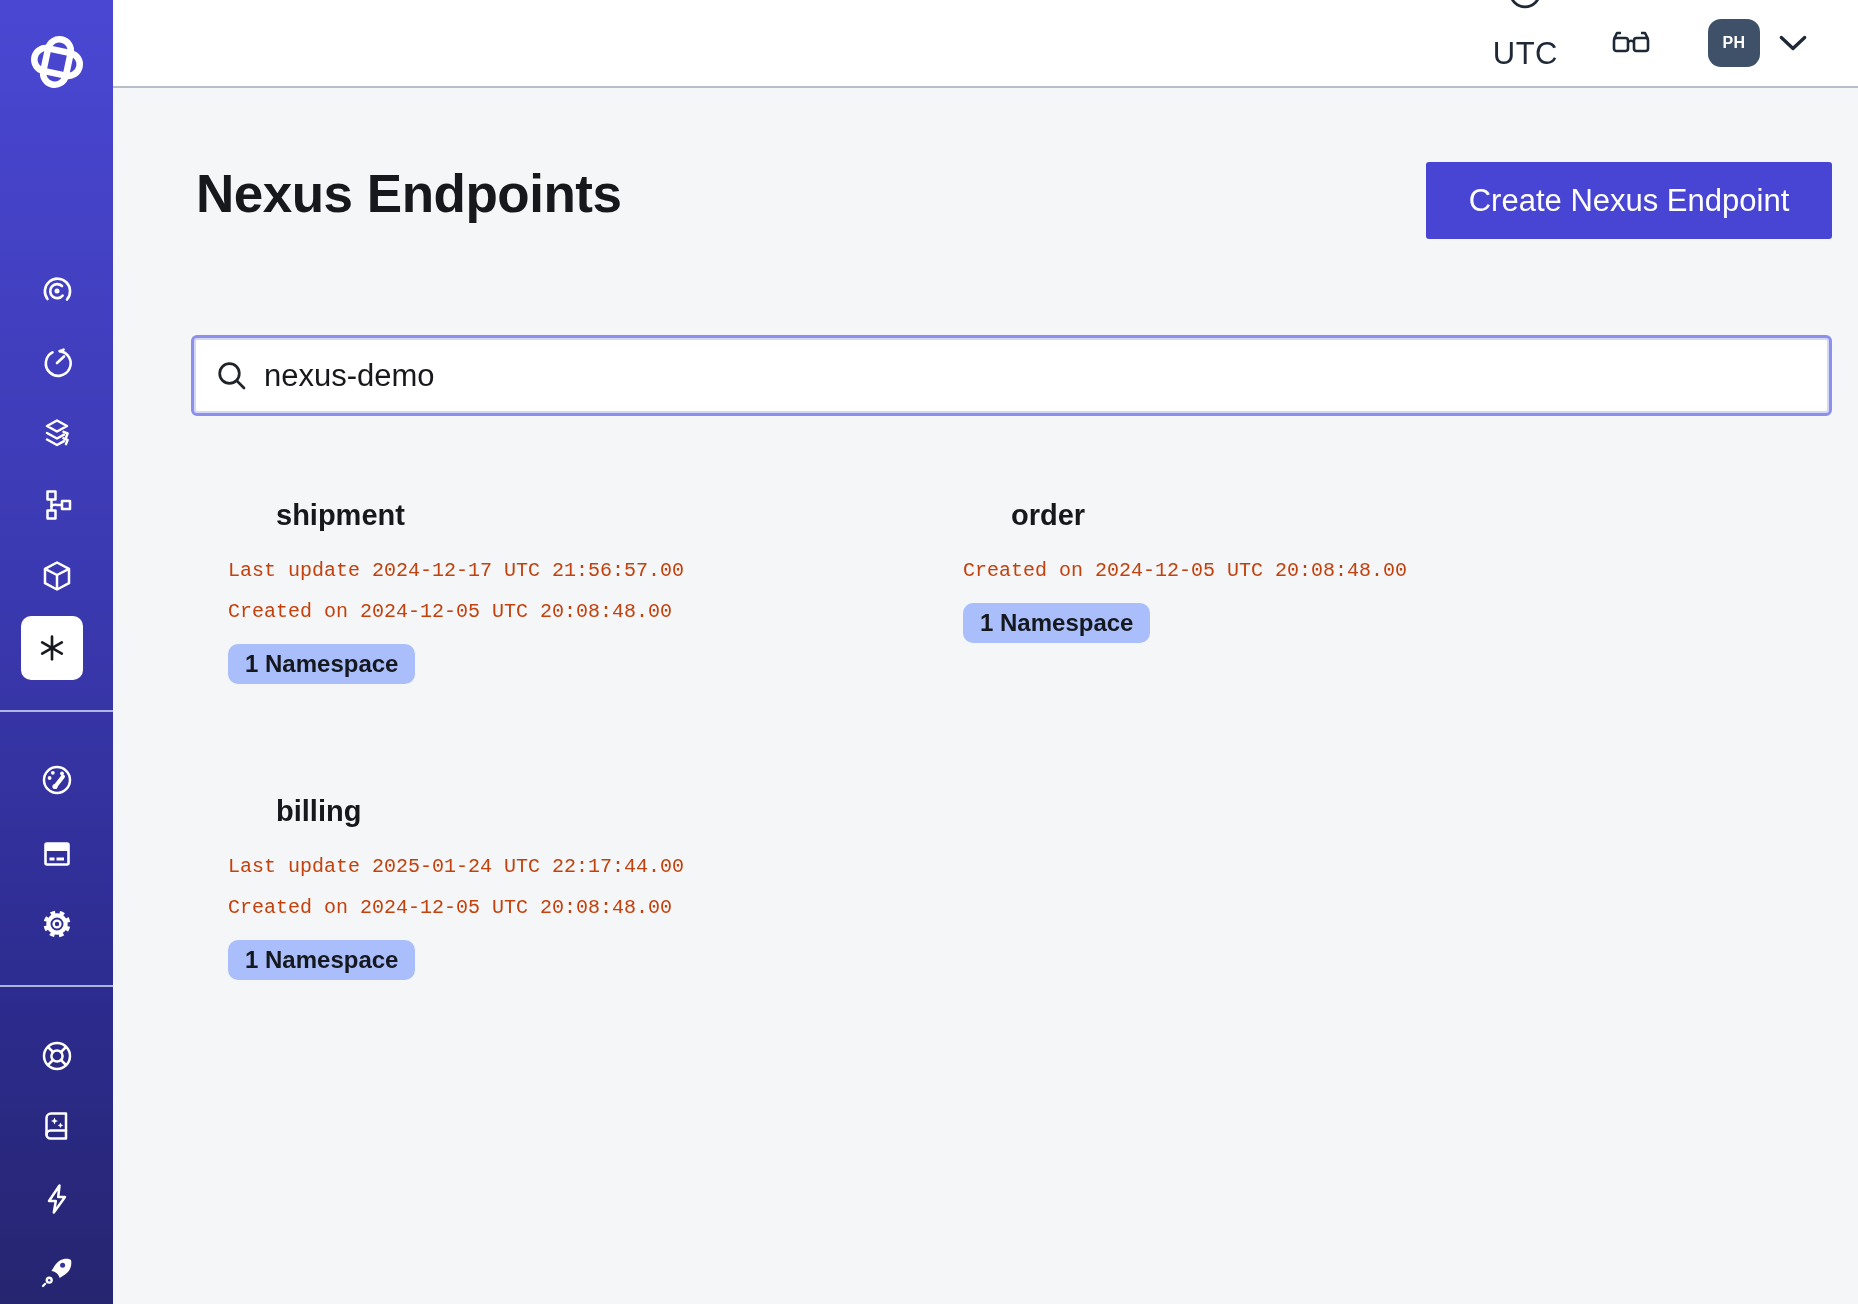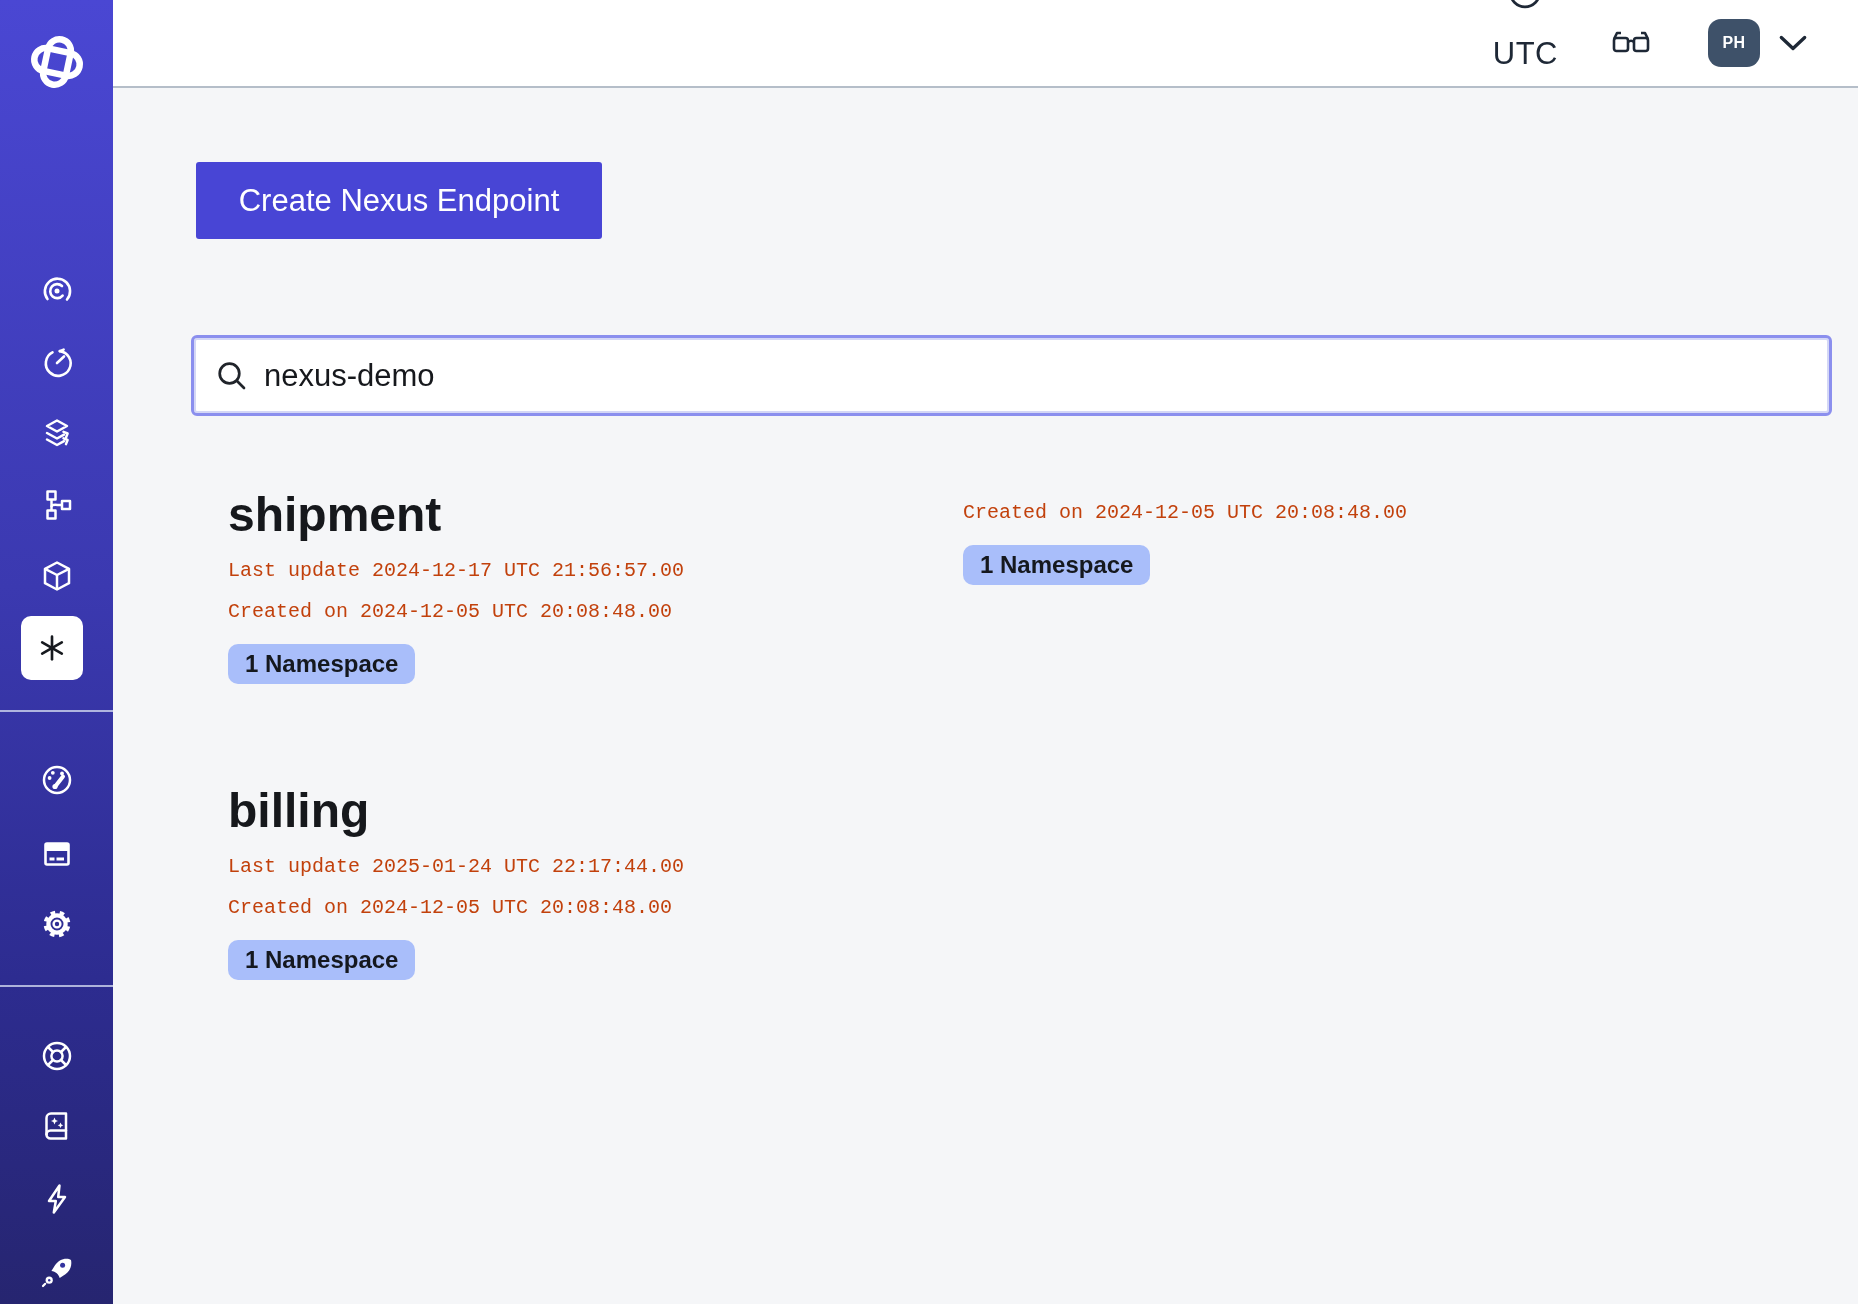--- a/index.html
+++ b/index.html
@@ -36,21 +36,21 @@
     display:flex; align-items:center; justify-content:center;text-align:center; }
 
   .search-box { margin:96px 26px 0 78px; height:81px; background:#FFFFFF;
     border:3px solid #8B8FEE; border-radius:6px; box-shadow:inset 0 0 0 2px #D4D7F6;
     display:flex; align-items:center; padding:5px 20px; gap:14px; }
   .search-box input { flex:1; border:none; outline:none; background:transparent;
     font-size:31px; color:#16181C; font-family:inherit; }
 
   .cards { margin:76px 26px 0 78px; display:grid; grid-template-columns:735px 735px; row-gap:104px; }
   .card { padding-left:37px; cursor:pointer; }
-  .card h2 { font-size:48px; line-height:46px; font-weight:700; color:#16181C; margin-bottom:12px; }
+  .card h2 { font-size:29px; line-height:46px; font-weight:700; color:#16181C; margin-bottom:12px;margin-left:48px; }
   .card .meta { font-size:20px; line-height:41px; color:#c2410c;font-family:Liberation Mono, monospace; }
   .badge { display:inline-block; margin-top:12px; background:#A9BEFA; color:#15181E;
     font-size:24px; font-weight:700; padding:6px 17px; border-radius:10px; }
 </style>
 </head>
 <body>
 
 <nav class="sidebar">
 
   <div class="side-item" style="top:33px;height:58px;">
@@ -209,20 +209,21 @@
     <div class="avatar">PH</div>
     <svg width="30" height="18" viewBox="0 0 27 16" fill="none" stroke="#1E2836" stroke-width="3" stroke-linecap="round" stroke-linejoin="round">
       <path d="M3 3 L13.5 13 L24 3"></path>
     </svg>
   </div>
 </header>
 
 <main class="main">
 
   <div class="header-row">
+    <h1 class="page-title">Nexus Endpoints</h1>
     <button class="create-btn">Create Nexus Endpoint</button>
   </div>
 
   <div class="search-box">
     <svg width="36" height="36" viewBox="0 0 36 36" fill="none" stroke="#20242A" stroke-width="2.7" stroke-linecap="round">
       <circle cx="15.5" cy="15.5" r="9.8"></circle>
       <path d="M22.8 22.8 L30 30"></path>
     </svg>
     <input type="text" value="nexus-demo" style="">
   </div>
@@ -230,20 +231,21 @@
   <div class="cards">
 
     <div class="card">
       <h2>shipment</h2>
       <div class="meta">Last update 2024-12-17 UTC 21:56:57.00</div>
       <div class="meta">Created on 2024-12-05 UTC 20:08:48.00</div>
       <span class="badge">1 Namespace</span>
     </div>
 
     <div class="card">
+      <h2>order</h2>
       <div class="meta">Created on 2024-12-05 UTC 20:08:48.00</div>
       <span class="badge">1 Namespace</span>
     </div>
 
     <div class="card">
       <h2>billing</h2>
       <div class="meta">Last update 2025-01-24 UTC 22:17:44.00</div>
       <div class="meta">Created on 2024-12-05 UTC 20:08:48.00</div>
       <span class="badge">1 Namespace</span>
     </div>

